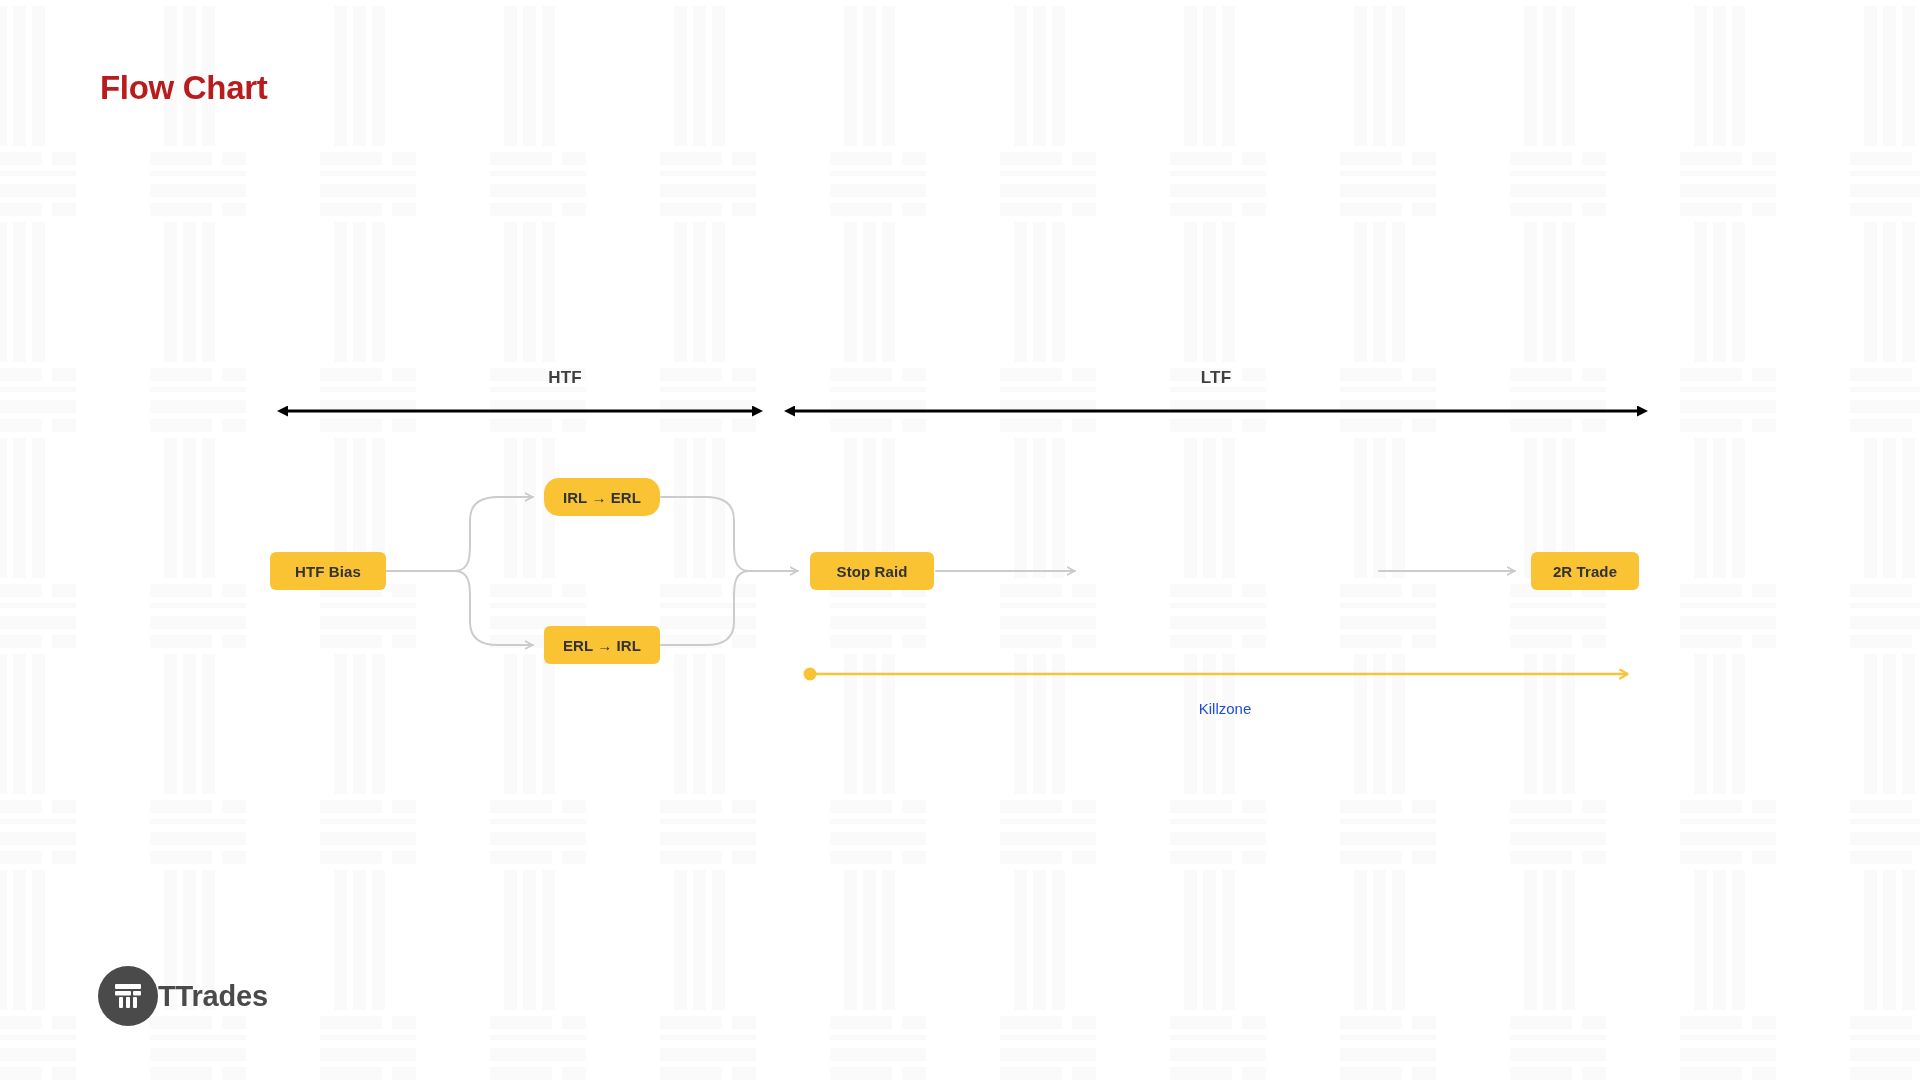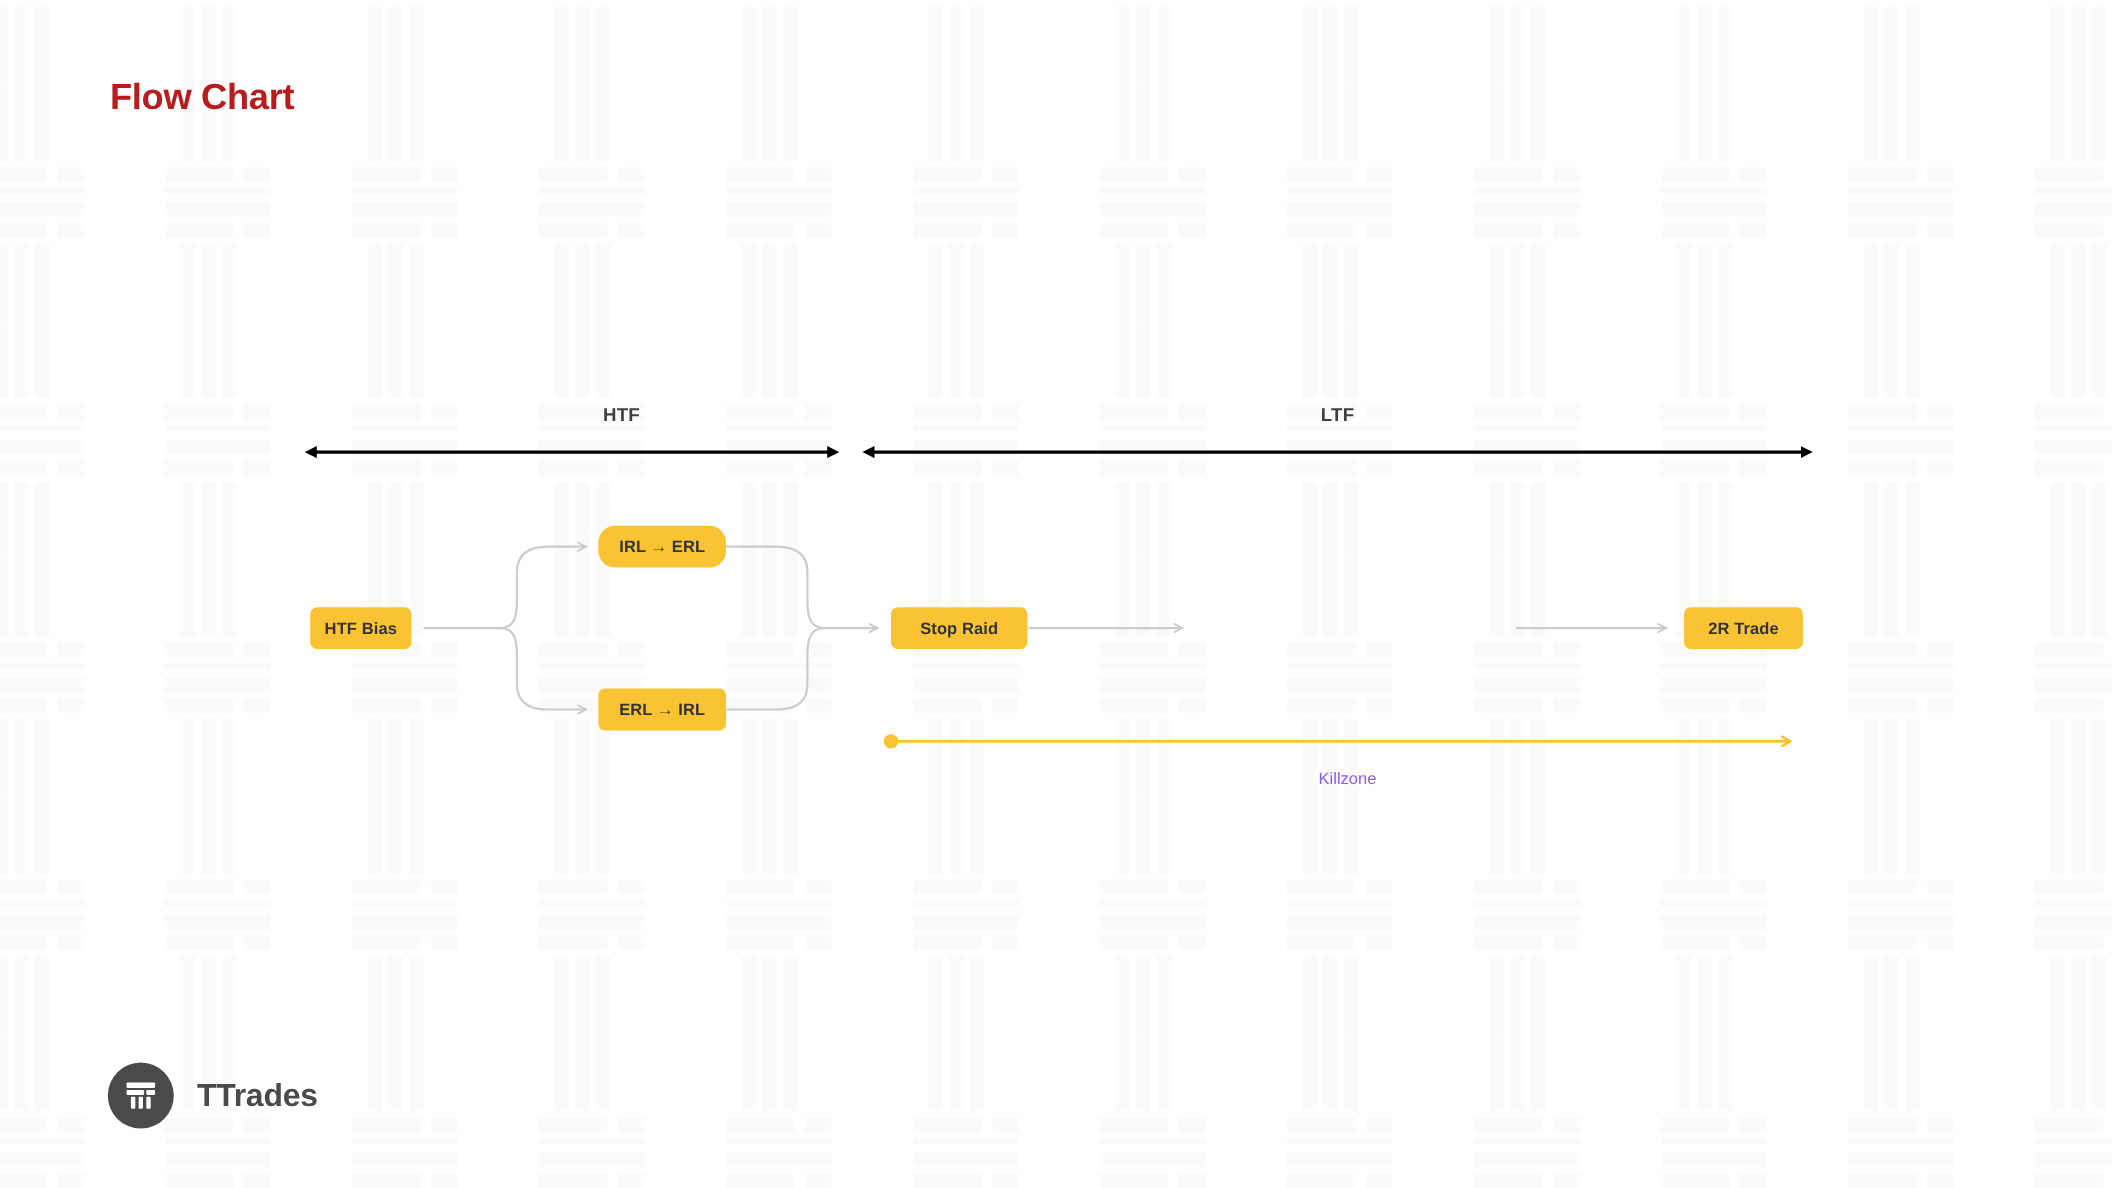--- a/index.html
+++ b/index.html
@@ -79,34 +79,34 @@
     white-space: nowrap;
     box-sizing: border-box;
     padding: 0 14px;
   }
 
   
   .kz-label {
     position: absolute;
     font-size: 15px;
     font-weight: normal;
-    color: #8b5cf6;
+    color: #1d4ed8;
     transform: translateX(-50%);
     z-index: 3;
     white-space: nowrap;
   }
 
   
   .brand {
     position: absolute;
     left: 98px;
     top: 966px;
     display: flex;
     align-items: center;
-    gap: 21px;
+    gap: 0;
     z-index: 3;
   }
   .brand-mark {
     width: 60px;
     height: 60px;
     border-radius: 50%;
     background: #4a4a4a;
     display: flex;
     align-items: center;
     justify-content: center;
@@ -205,21 +205,21 @@
       <line x1="810" y1="674" x2="1628" y2="674" stroke="#f9c334" stroke-width="2.4" marker-end="url(#kz-arrow)"></line>
       <circle cx="810" cy="674" r="6.5" fill="#f9c334"></circle>
     </g>
   </svg>
 
   <div class="page-title">Flow Chart</div>
 
   <div class="tl-label" style="left:520px; top:368px;margin-left:45px;">HTF</div>
   <div class="tl-label" style="left:1216px; top:368px;">LTF</div>
 
-  <div class="node" style="left:328px; top:571px; width:92px;">HTF Bias</div>
+  <div class="node" style="left:328px; top:571px; width:116px;">HTF Bias</div>
 
   <div class="node" style="left:602px; top:497px; width:116px;border-radius:15px;">IRL → ERL</div>
 
   <div class="node" style="left:602px; top:645px; width:116px;">ERL → IRL</div>
 
   <div class="node" style="left:872px; top:571px; width:124px;">Stop Raid</div>
 
 
   <div class="node" style="left:1585px; top:571px; width:108px;">2R Trade</div>
 

